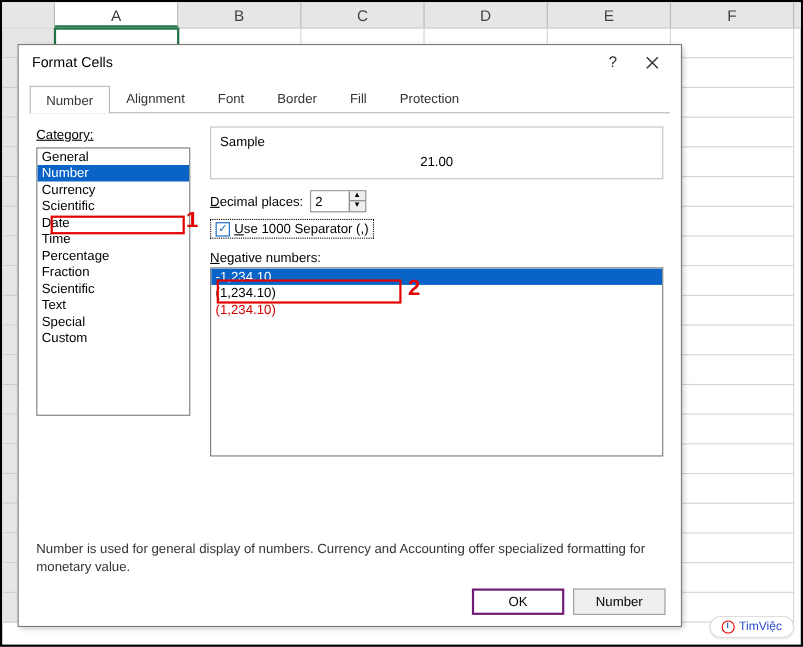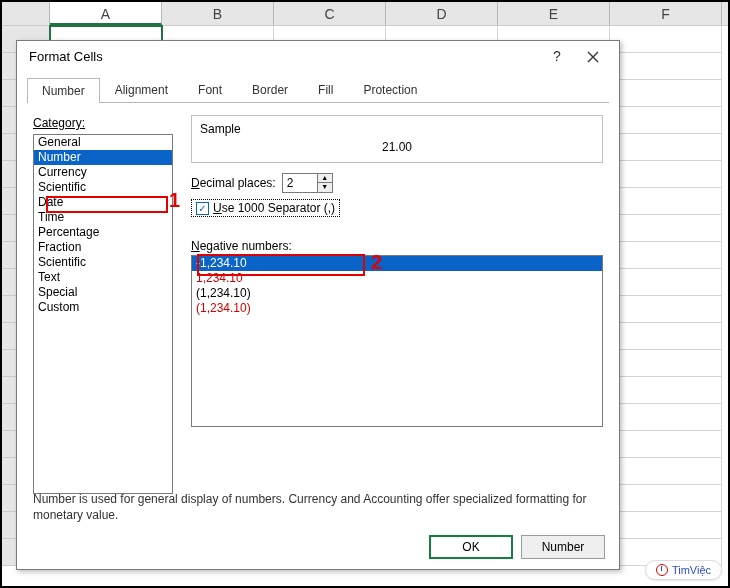--- a/index.html
+++ b/index.html
@@ -24,53 +24,53 @@
   .titlebar .help, .titlebar .close { width: 36px; text-align: center; font-size: 14px; color: #333; cursor: pointer; }
   .titlebar .close svg { vertical-align: middle; }
 
   .tabs { display: flex; margin: 6px 10px 0 10px; border-bottom: 1px solid #b7b7b7; }
   .tab { padding: 5px 14px; font-size: 12px; color: #333; border: 1px solid transparent; border-bottom: none; cursor: pointer; }
   .tab.active { background: #fff; border-color: #b7b7b7; position: relative; top: 1px; }
 
   .content { display: flex; padding: 10px 16px 0 16px; }
   .left { width: 150px; }
   .left label { font-size: 12px; text-decoration: underline; }
-  .cat-list { margin-top: 3px; width: 140px; height: 360px; border: 1px solid #7a7a7a; background: #fff; overflow-y: scroll; font-size: 12px; }
+  .cat-list { margin-top: 3px; width: 140px; height: 244px; border: 1px solid #7a7a7a; background: #fff; overflow-y: scroll; font-size: 12px; }
   .cat-list .item { padding: 0 4px; line-height: 15px; cursor: pointer; }
   .cat-list .item.sel { background: #0a63c7; color: #fff; }
 
   .right { flex: 1; padding-left: 8px; }
   .right .lbl { font-size: 12px; }
   .sample-box { margin-top: 2px; border: 1px solid #c0c0c0; padding: 6px 8px 8px 8px; }
   .sample-box .val { font-size: 12px; margin-top: 4px; text-align: center; }
 
   .row-dp { margin-top: 10px; display: flex; align-items: center; gap: 6px; font-size: 12px; }
   .row-dp .u { text-decoration: underline; }
   .spin { display: flex; align-items: stretch; border: 1px solid #7a7a7a; height: 20px; }
   .spin input { width: 34px; border: none; font-size: 12px; padding: 0 4px; }
   .spin .arrows { display: flex; flex-direction: column; border-left: 1px solid #7a7a7a; background: #efefef; }
   .spin .arrows div { width: 14px; height: 10px; font-size: 7px; line-height: 8px; text-align: center; cursor: pointer; }
   .spin .arrows div:first-child { border-bottom: 1px solid #7a7a7a; }
 
   .chk-row { margin-top: 6px; display: inline-flex; align-items: center; gap: 4px; font-size: 12px; padding: 1px 4px; border: 1px dotted #000; }
   .chk-row .u { text-decoration: underline; }
   .chk { width: 13px; height: 13px; border: 1px solid #0a63c7; display: inline-flex; align-items: center; justify-content: center; font-size: 10px; color: #0a63c7; }
 
-  .neg-lbl { margin-top: 22px; font-size: 12px; }
+  .neg-lbl { margin-top: 10px; font-size: 12px; }
   .neg-lbl .u { text-decoration: underline; }
   .neg-list { margin-top: 2px; height: 172px; border: 1px solid #7a7a7a; font-size: 12px; overflow-y: scroll; }
   .neg-list .row { padding: 0 4px; line-height: 15px; }
   .neg-list .row.sel { background: #0a63c7; color: #fff; }
   .neg-list .row.red { color: #d40000; }
 
   .desc { position: absolute; left: 16px; right: 16px; top: 450px; font-size: 12px; color: #333; line-height: 1.35; }
 
   .buttons { position: absolute; right: 14px; bottom: 10px; display: flex; gap: 8px; }
   .btn { width: 84px; height: 24px; font-size: 12px; background: #efefef; border: 1px solid #9a9a9a; cursor: pointer; }
-  .btn.primary { border: 2px solid #15803d; background: #fff; }
+  .btn.primary { border: 2px solid #701a75; background: #fff; }
 
   
   .callout-1 { position: absolute; left: 29px; top: 155px; width: 122px; height: 17px; border: 2px solid #e30000; pointer-events: none; }
   .callout-1-num { position: absolute; left: 152px; top: 148px; color: #e30000; font-weight: 700; font-size: 20px; pointer-events: none; }
   .callout-2 { position: absolute; left: 180px; top: 213px; width: 168px; height: 22px; border: 2px solid #e30000; pointer-events: none; }
   .callout-2-num { position: absolute; left: 354px; top: 210px; color: #e30000; font-weight: 700; font-size: 20px; pointer-events: none; }
 
   .watermark { position: absolute; right: 6px; bottom: 6px; background: #fff; border: 1px solid #ddd; border-radius: 12px; padding: 3px 10px; font-size: 11px; color: #2a4bcf; display: flex; align-items: center; gap: 4px; box-shadow: 0 1px 2px rgba(0,0,0,0.1); }
   .watermark .ico { width: 12px; height: 12px; border: 1.5px solid #e30000; border-radius: 50%; position: relative; }
   .watermark .ico::after { content: ""; position: absolute; left: 4px; top: 1px; width: 1.5px; height: 5px; background: #2a4bcf; }
@@ -333,21 +333,20 @@
       </div>
 
       <div class="chk-row">
         <span class="chk">✓</span>
         <span><span class="u">U</span><span>se 1000 Separator (,)</span></span>
       </div>
 
       <div class="neg-lbl"><span class="u">N</span><span>egative numbers:</span></div>
       <div class="neg-list">
         <div class="row sel">-1,234.10</div>
-        <div class="row red">1,234.10</div>
         <div class="row">(1,234.10)</div>
         <div class="row red">(1,234.10)</div>
       </div>
     </div>
   </div>
 
   <div class="desc">Number is used for general display of numbers.  Currency and Accounting offer specialized formatting for monetary value.</div>
 
   <div class="buttons">
     <button class="btn primary">OK</button>

